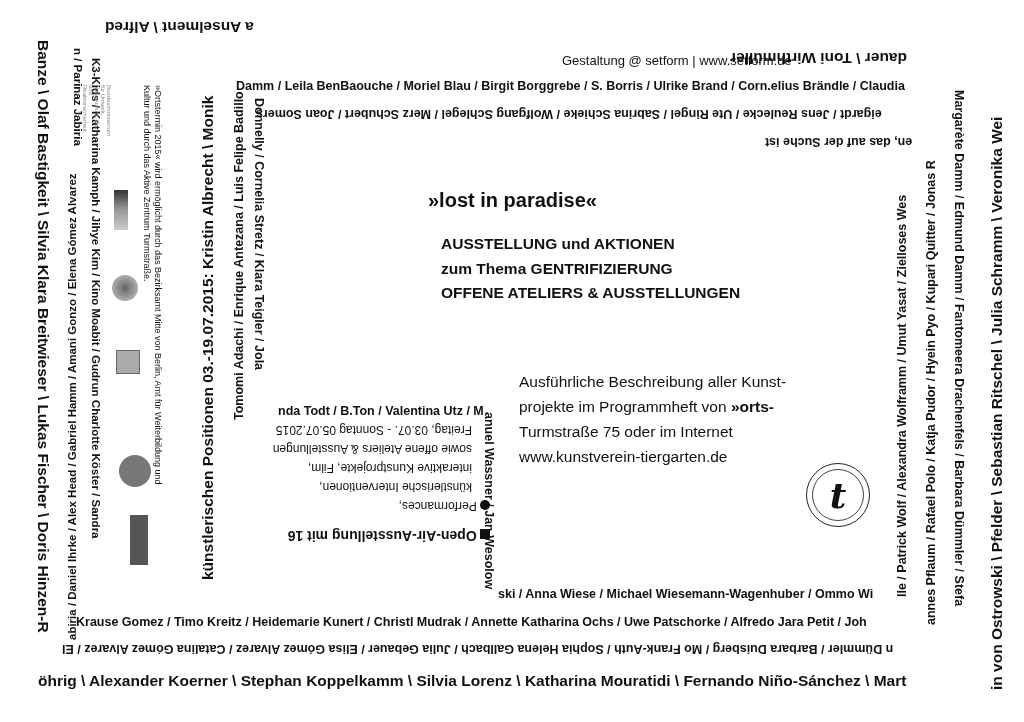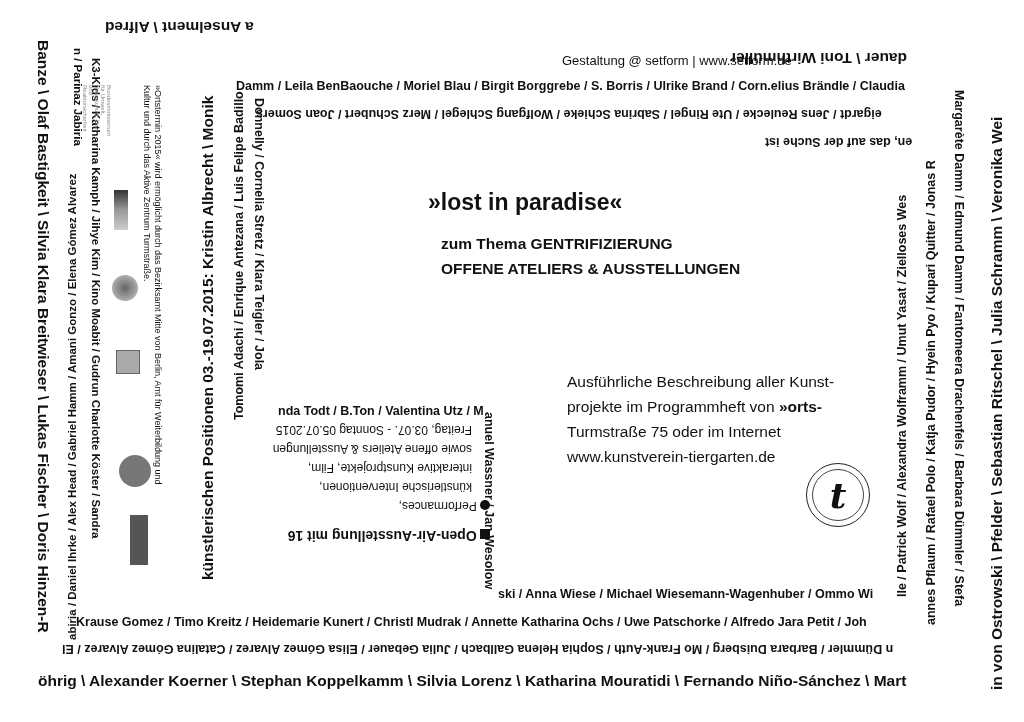--- a/index.html
+++ b/index.html
@@ -6,25 +6,25 @@
   body { width:1024px; height:722px; position:relative; overflow:hidden;
          font-family:"Liberation Sans", sans-serif; color:#111; }
   .abs { position:absolute; white-space:nowrap; }
   .big { font-size:15.5px; font-weight:bold; }
   .mid { font-size:12.5px; font-weight:bold; }
   .sml { font-size:11.5px; font-weight:bold; }
   .tiny { font-size:9px; }
   .rot90 { transform-origin:0 0; transform:rotate(90deg); }
   .rot270 { transform-origin:0 0; transform:rotate(-90deg); }
 
-  .title { left:428px; top:189px; font-size:23px; font-weight:bold; }
+  .title { left:428px; top:189px; font-size:20px; font-weight:bold; }
   .headline { left:441px; top:232px; font-size:15.5px; font-weight:bold; line-height:24.5px; white-space:normal; width:420px; }
   .headline div { white-space:nowrap; }
   .desc { left:519px; top:369px; font-size:15.5px; line-height:25px; }
-  .desc div { white-space:nowrap;margin-left:48px; }
+  .desc div { white-space:nowrap; }
   .desc b { font-weight:bold; }
 
   .credit { left:562px; top:53px; font-size:13px; }
   .seal { left:806px; top:463px; width:62px; height:62px; border-radius:50%;
           border:1.5px solid #222; display:flex; align-items:center; justify-content:center; }
   .seal-inner { width:50px; height:50px; border-radius:50%; border:1px solid #444;
           display:flex; align-items:center; justify-content:center;
           font-family:"DejaVu Serif", serif; font-weight:bold; font-size:36px; font-style:italic; }
 
   .upside { transform:rotate(180deg); transform-origin:center; }
@@ -79,20 +79,21 @@
   <div style="height:10px;"></div>
   <div style="white-space:nowrap;"><span class="bullet-dot"></span> <span>Performances,</span></div>
   <div style="padding-left:18px;white-space:nowrap;">künstlerische Interventionen,</div>
   <div style="padding-left:18px;white-space:nowrap;">interaktive Kunstprojekte, Film,</div>
   <div style="padding-left:18px;white-space:nowrap;">sowie offene Ateliers &amp; Ausstellungen</div>
   <div style="padding-left:18px;white-space:nowrap;">Freitag, 03.07. - Sonntag 05.07.2015</div>
 </div>
 
 <div class="abs title">»lost in paradise«</div>
 <div class="abs headline">
+  <div>AUSSTELLUNG und AKTIONEN</div>
   <div>zum Thema GENTRIFIZIERUNG</div>
   <div>OFFENE ATELIERS &amp; AUSSTELLUNGEN</div>
 </div>
 <div class="abs desc">
   <div>Ausführliche Beschreibung aller Kunst-</div>
   <div><span>projekte im Programmheft von </span><b>»orts-</b></div>
   <div>Turmstraße 75 oder im Internet</div>
   <div>www.kunstverein-tiergarten.de</div>
 </div>
 

